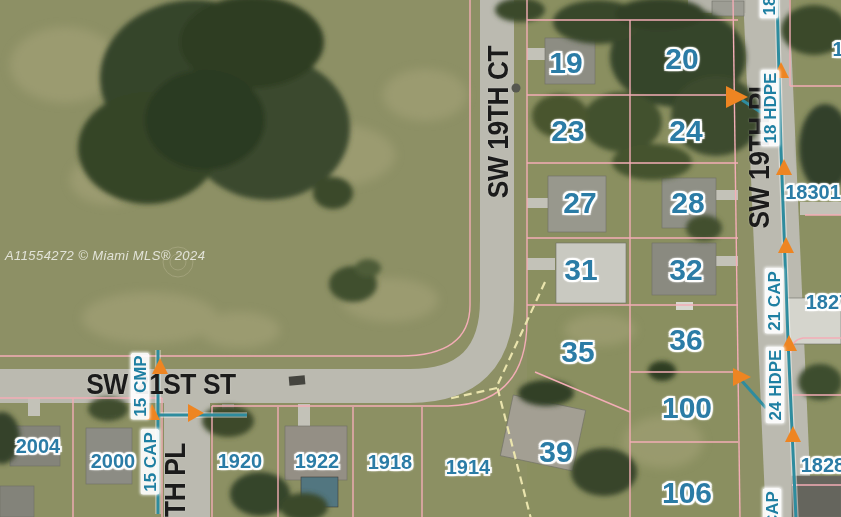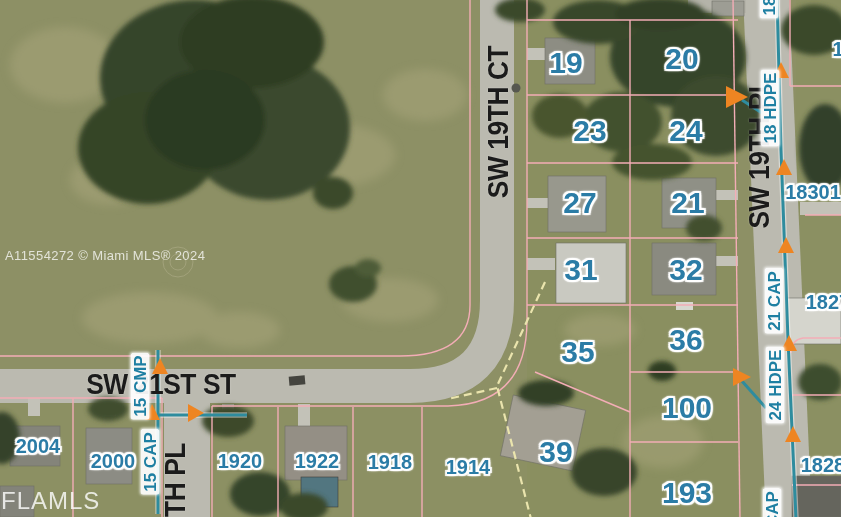--- a/index.html
+++ b/index.html
@@ -33,21 +33,21 @@
   .street-v{transform:translate(-50%,-50%) rotate(-90deg) scaleX(.88);}
   .util{
     font-weight:700;font-size:17px;color:#1e7fa2;
     background:rgba(255,255,255,.93);
     padding:1px 3px;border-radius:3px;
     transform:translate(-50%,-50%) rotate(-90deg);
     box-shadow:0 0 3px rgba(255,255,255,.9);
   }
   .wm-id{
     position:absolute;left:5px;top:248px;
-    font-size:13px;color:rgba(255,255,255,.75);letter-spacing:.4px;
+    font-size:13px;color:rgba(255,255,255,.75);letter-spacing:.4px;font-style:italic;
   }
   .wm-mls{
     position:absolute;left:1px;top:487px;
     font-size:24px;color:rgba(255,255,255,.8);letter-spacing:1px;
   }
 </style>
 </head>
 <body>
 
 <div class="map">
@@ -216,31 +216,31 @@
     </g>
   </svg>
 
   <div class="lbl street street-v" style="left:498px;top:122px">SW 19TH CT</div>
   <div class="lbl street street-v" style="left:759px;top:153px">SW 19TH PL</div>
   <div class="lbl street street-h" style="left:161px;top:384px">SW 21ST ST</div>
   <div class="lbl street street-v" style="left:175px;top:480px">TH PL</div>
 
   <div class="lbl lot" style="left:566px;top:63px">19</div>
   <div class="lbl lot" style="left:682px;top:59px">20</div>
-  <div class="lbl lot" style="left:590px;top:131px">23</div>
+  <div class="lbl lot" style="left:568px;top:131px">23</div>
   <div class="lbl lot" style="left:686px;top:131px">24</div>
   <div class="lbl lot" style="left:580px;top:203px">27</div>
-  <div class="lbl lot" style="left:688px;top:203px">21</div>
+  <div class="lbl lot" style="left:688px;top:203px">28</div>
   <div class="lbl lot" style="left:581px;top:270px">31</div>
   <div class="lbl lot" style="left:686px;top:270px">32</div>
   <div class="lbl lot" style="left:578px;top:352px">35</div>
   <div class="lbl lot" style="left:686px;top:340px">36</div>
   <div class="lbl lot" style="left:556px;top:452px">39</div>
   <div class="lbl lot" style="left:687px;top:408px">100</div>
-  <div class="lbl lot" style="left:687px;top:493px">193</div>
+  <div class="lbl lot" style="left:687px;top:493px">106</div>
 
   <div class="lbl addr" style="left:38px;top:446px">2004</div>
   <div class="lbl addr" style="left:113px;top:461px">2000</div>
   <div class="lbl addr" style="left:240px;top:461px">1920</div>
   <div class="lbl addr" style="left:317px;top:461px">1922</div>
   <div class="lbl addr" style="left:390px;top:462px">1918</div>
   <div class="lbl addr" style="left:468px;top:467px">1914</div>
   <div class="lbl addr" style="left:813px;top:192px">18301</div>
   <div class="lbl addr" style="left:828px;top:302px">1827</div>
   <div class="lbl addr" style="left:823px;top:465px">1828</div>
@@ -248,15 +248,14 @@
 
   <div class="lbl util" style="left:140px;top:386px">15 CMP</div>
   <div class="lbl util" style="left:150px;top:462px">15 CAP</div>
   <div class="lbl util" style="left:770px;top:108px">18 HDPE</div>
   <div class="lbl util" style="left:774px;top:301px">21 CAP</div>
   <div class="lbl util" style="left:775px;top:385px">24 HDPE</div>
   <div class="lbl util" style="left:772px;top:509px">CAP</div>
   <div class="lbl util" style="left:769px;top:6px">18</div>
 
   <div class="wm-id">A11554272 © Miami MLS® 2024</div>
-  <div class="wm-mls">FLAMLS</div>
 
 </div>
 
 </body></html>

